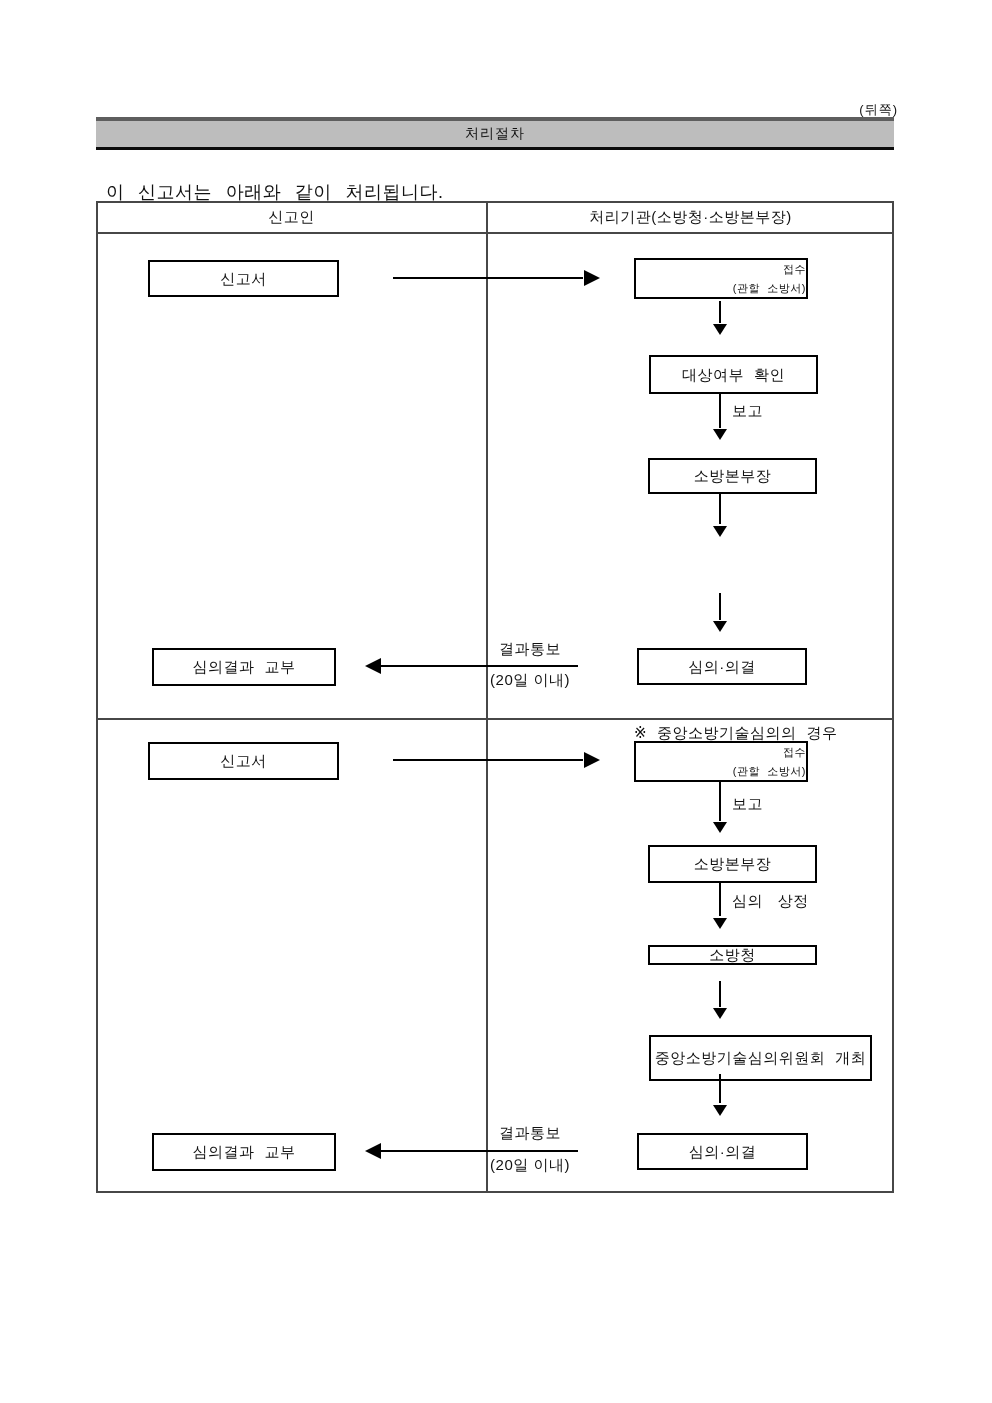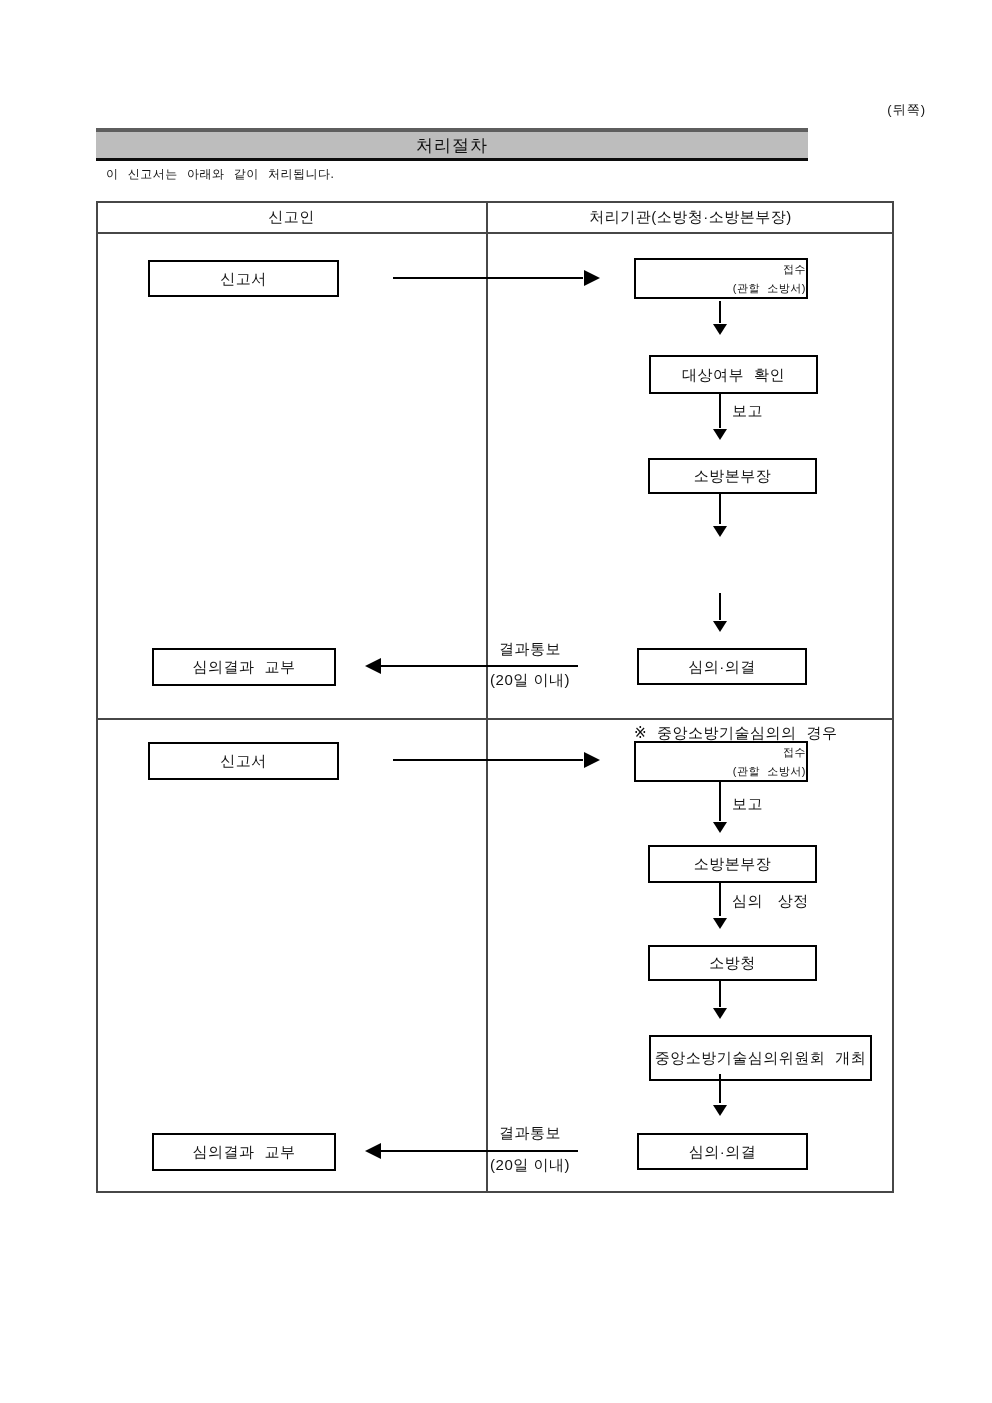--- a/index.html
+++ b/index.html
@@ -6,34 +6,34 @@
   html,body { background:#ffffff; }
   .page {
     position:relative;
     width:992px; height:1403px;
     background:#ffffff;
     font-family:"Liberation Sans","DejaVu Sans",sans-serif;
     color:#111;
     overflow:hidden;
   }
   .corner-note {
-    position:absolute; left:868px; top:101px; width:58px;
+    position:absolute; left:840px; top:101px; width:58px;
     font-size:13px; text-align:right; letter-spacing:1px;
   }
   .header-bar {
-    position:absolute; left:96px; top:128px; width:712px; height:33px;
+    position:absolute; left:96px; top:117px; width:798px; height:33px;
     background:#bdbdbd;
     border-top:4px solid #5e5e5e;
     border-bottom:3px solid #0c0c0c;
     display:flex; align-items:center; justify-content:center;
-    font-size:17px; letter-spacing:1px;
+    font-size:14px; letter-spacing:1px;
   }
   .intro {
-    position:absolute; left:106px; top:166px;
-    font-size:12px; word-spacing:0.45em; letter-spacing:0.5px;
+    position:absolute; left:106px; top:180px;
+    font-size:18px; word-spacing:0.45em; letter-spacing:0.5px;
   }
   .table-frame {
     position:absolute; left:96px; top:201px; width:798px; height:992px;
     border:2px solid #474747;
   }
   .col-divider {
     position:absolute; left:486px; top:201px; width:2px; height:992px;
     background:#474747;
   }
   .header-bottom {
@@ -162,21 +162,21 @@
   <div class="vline" style="left:719px; top:782px; height:39px;"></div>
   <div class="side-label" style="left:732px; top:795px;">보고</div>
   <div class="arr-down" style="left:713px; top:822px;"></div>
 
   <div class="fbox" style="left:648px; top:845px; width:169px; height:38px;">소방본부장</div>
 
   <div class="vline" style="left:719px; top:883px; height:33px;"></div>
   <div class="side-label" style="left:732px; top:892px;">심의 상정</div>
   <div class="arr-down" style="left:713px; top:918px;"></div>
 
-  <div class="fbox" style="left:648px; top:945px; width:169px; height:36px;">소방청</div>
+  <div class="fbox" style="left:648px; top:945px; width:169px; height:20px;">소방청</div>
 
   <div class="vline" style="left:719px; top:981px; height:26px;"></div>
   <div class="arr-down" style="left:713px; top:1008px;"></div>
 
   <div class="fbox" style="left:649px; top:1035px; width:223px; height:46px;">중앙소방기술심의위원회 개최</div>
 
   <div class="vline" style="left:719px; top:1074px; height:29px;"></div>
   <div class="arr-down" style="left:713px; top:1105px;"></div>
 
   <div class="fbox" style="left:637px; top:1133px; width:171px; height:37px;">심의·의결</div>

